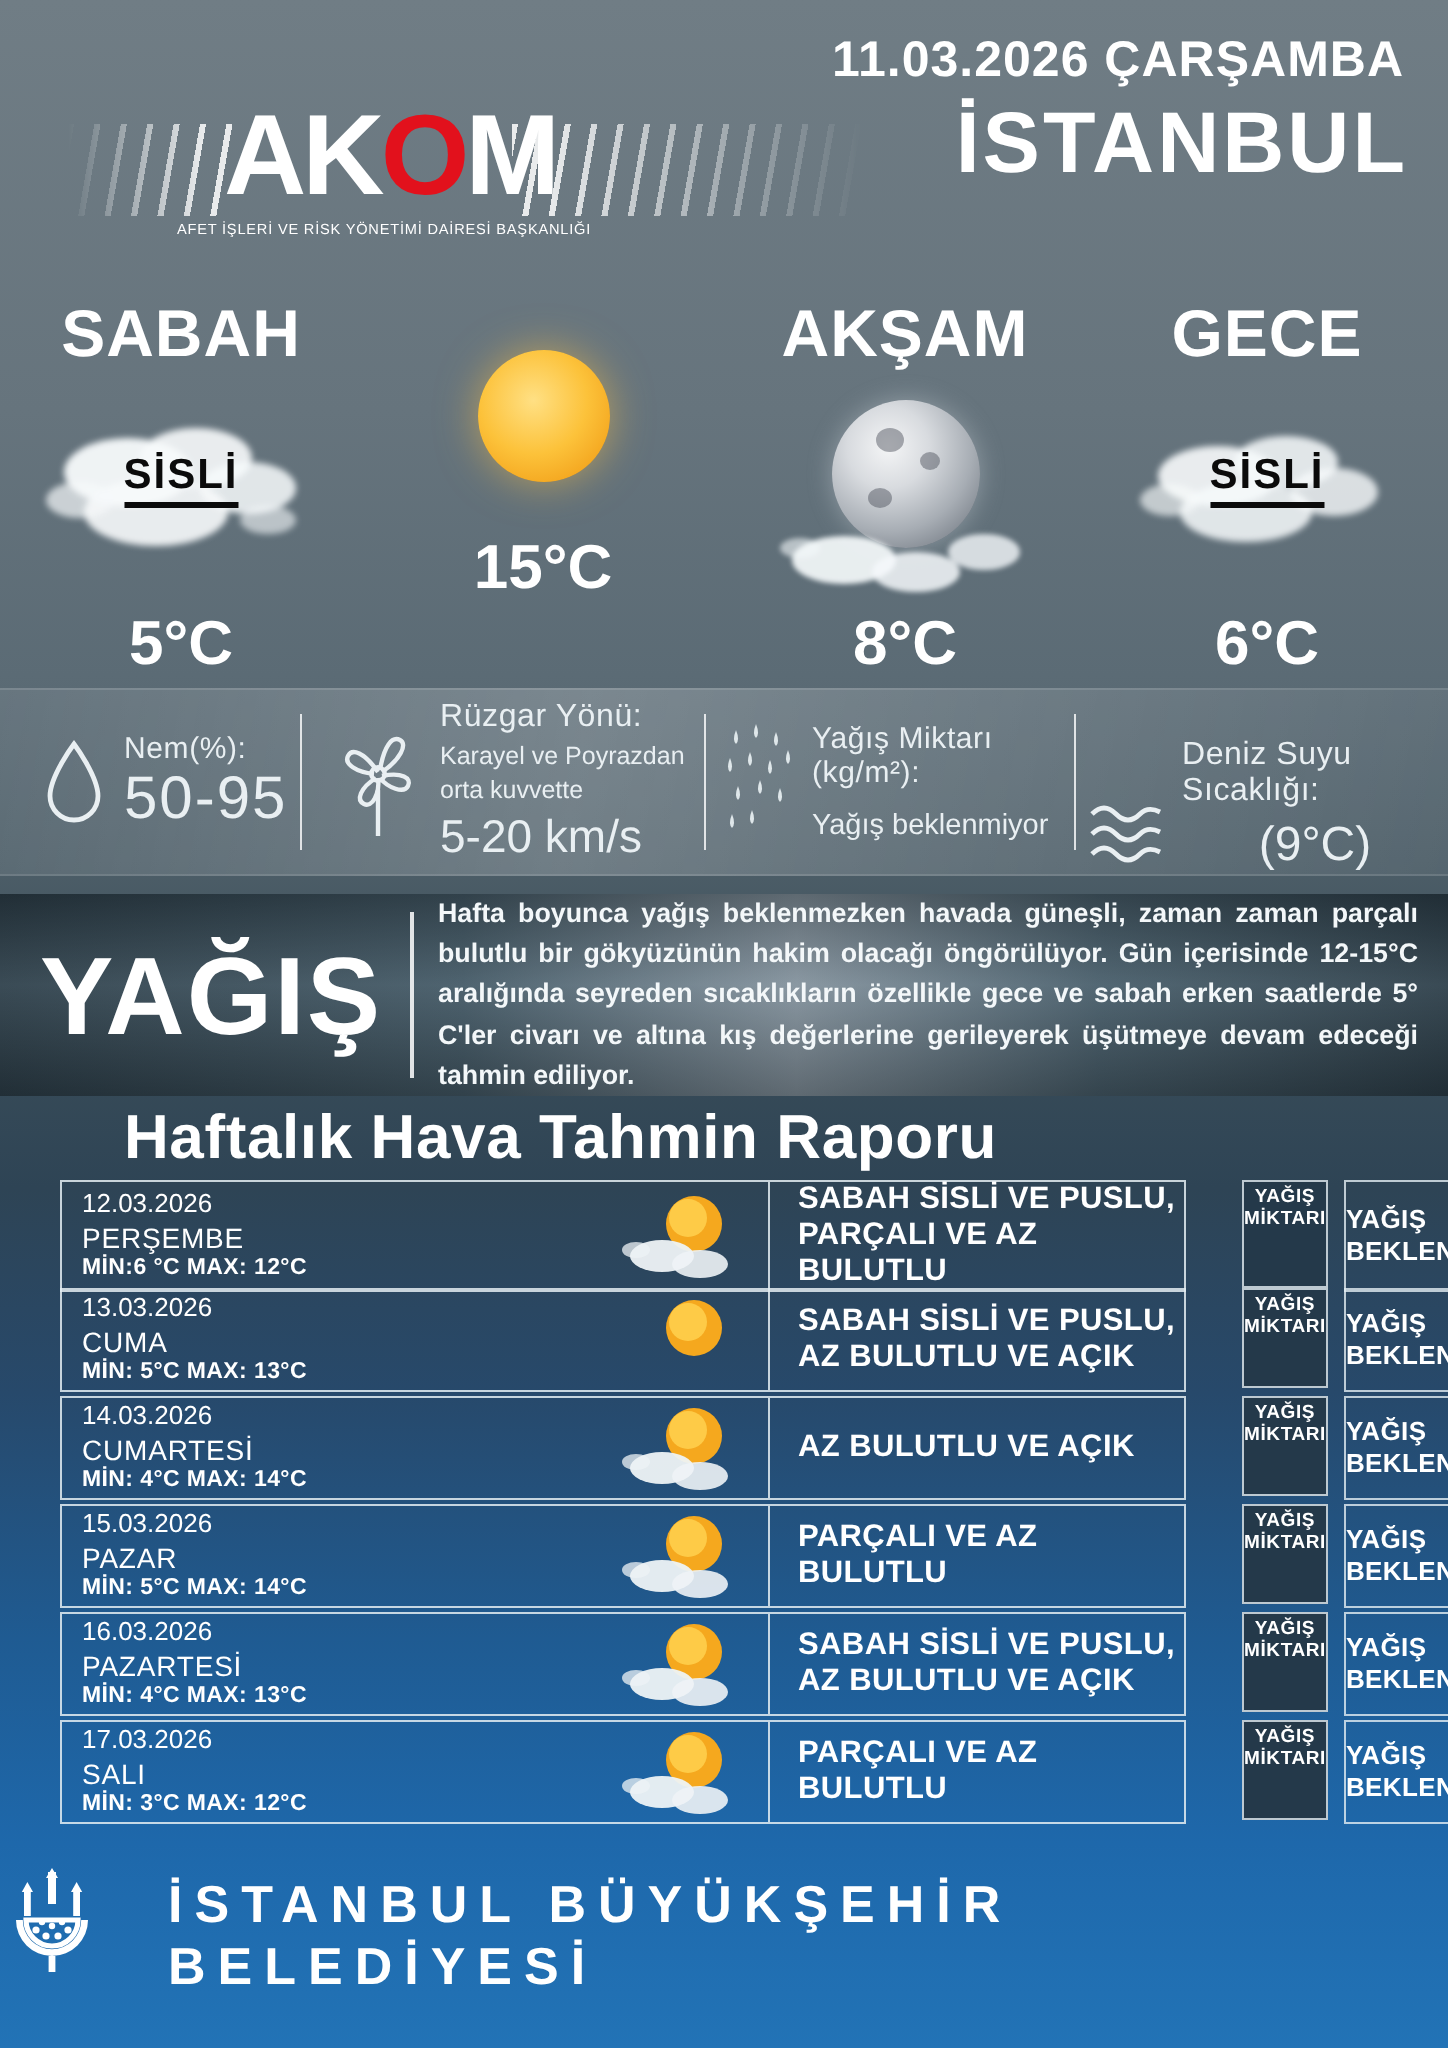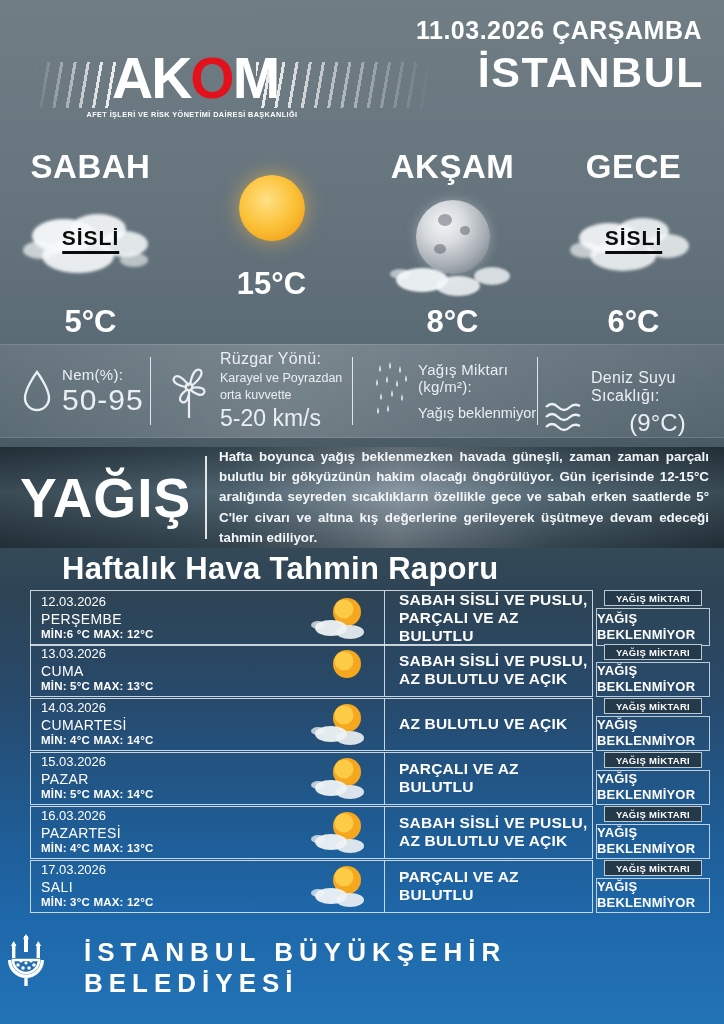--- a/index.html
+++ b/index.html
@@ -15,21 +15,21 @@
 
   
   .stripes { position:absolute; height:46px; top:62px;
     background:repeating-linear-gradient(100deg, rgba(255,255,255,.85) 0 3px, transparent 3px 13px); }
   .stripes.left-grp { left:34px; width:84px;
     -webkit-mask:linear-gradient(90deg,transparent,#000 80%); mask:linear-gradient(90deg,transparent,#000 80%); }
   .stripes.right-grp { left:256px; width:175px;
     -webkit-mask:linear-gradient(90deg,#000 10%,transparent); mask:linear-gradient(90deg,#000 10%,transparent); }
   .akom { position:absolute; top:50px; left:112px; font-size:57px; font-weight:800; letter-spacing:-2px; line-height:1; }
   .akom .o-red { color:#e2111c; }
-  .akom-sub { position:absolute; top:110px; left:82px; width:220px; font-size:7.3px; font-weight:700; letter-spacing:.4px; text-align:center; }
+  .akom-sub { position:absolute; top:110px; left:82px; width:220px; font-size:7.3px; font-weight:400; letter-spacing:.4px; text-align:center; }
   .hdr-date { position:absolute; top:16px; right:22px; font-size:25px; font-weight:800; letter-spacing:.5px; }
   .hdr-city { position:absolute; top:48px; right:20px; font-size:43px; font-weight:800; letter-spacing:1.5px; }
 
   
   .periods { position:absolute; top:148px; left:0; width:724px; display:grid; grid-template-columns:repeat(4,1fr); }
   .period { display:flex; flex-direction:column; align-items:center; }
   .p-label { font-size:33px; font-weight:800; letter-spacing:.5px; }
   .p-icon { height:112px; display:flex; align-items:center; justify-content:center; position:relative; margin-top:4px; }
   .p-temp { font-size:31px; font-weight:800; margin-top:2px; }
 
@@ -80,21 +80,21 @@
   .weekly-title { position:absolute; top:551px; left:18px; font-size:31px; font-weight:800; letter-spacing:.3px;margin-left:44px; }
   .weekly { position:absolute; top:590px; left:30px; width:680px; }
   .wrow { display:grid; grid-template-columns:355px 208px 117px; height:50px; margin-bottom:4px; }
   .cell-day { border:1px solid rgba(228,237,242,.85); display:flex; justify-content:space-between; align-items:center; padding:2px 10px 2px 10px; }
   .day-text { display:flex; flex-direction:column; justify-content:center; line-height:1.15; }
   .d-date { font-size:13px; }
   .d-name { font-size:14px; letter-spacing:.4px; margin-top:1px; }
   .d-minmax { font-size:11.5px; font-weight:700; margin-top:1px; letter-spacing:.2px; }
   .cell-cond { border:1px solid rgba(228,237,242,.85); border-left:none; display:flex; align-items:center; padding-left:14px;
     font-size:15.5px; font-weight:700; letter-spacing:.2px; }
-  .cell-rain { display:flex; flex-direction:column; margin-left:3px; }
+  .cell-rain { display:flex; flex-direction:row; margin-left:20px; }
   .rain-head { margin:0 8px 2px 8px; background:#24394a; border:1px solid rgba(228,237,242,.8);
     font-size:9.5px; font-weight:700; text-align:center; padding:2px 0 1px 0; letter-spacing:.3px; }
   .rain-val { flex:1; border:1px solid rgba(228,237,242,.8); font-size:13px; font-weight:600; text-align:left;
     display:flex; flex-direction:column; justify-content:center; line-height:1.25; letter-spacing:.2px; }
   .row-icon { flex:0 0 auto; }
   .icon-sun .cloud-part { display:none; }
 
   
   .footer { position:absolute; left:0; bottom:0; width:724px; height:112px;
     display:flex; align-items:center; justify-content:center; gap:32px; }
@@ -209,21 +209,21 @@
           <line x1="21" y1="33" x2="21" y2="56"></line>
         </svg>
       </div>
       <div class="m-col" style="margin-left:10px; max-width:140px;">
         <div class="m-label" style="font-size:16px;">Rüzgar Yönü:</div>
         <div class="m-desc">Karayel ve Poyrazdan orta kuvvette</div>
         <div class="m-mid">5-20 km/s</div>
       </div>
     </div>
 
-    <div class="metric" style="padding-left:20px;">
+    <div class="metric" style="padding-left:8px;">
       <span class="m-div"></span>
       <div class="m-icon">
         <svg width="40" height="64" viewBox="0 0 40 64" fill="#dfe7ea">
           <path d="M8 6 q2 5 0 7 q-2-2 0-7z"></path>
             <path d="M18 3 q2 5 0 7 q-2-2 0-7z"></path>
             <path d="M28 7 q2 5 0 7 q-2-2 0-7z"></path>
           <path d="M5 20 q2 5 0 7 q-2-2 0-7z"></path>
             <path d="M15 17 q2 5 0 7 q-2-2 0-7z"></path>
             <path d="M25 21 q2 5 0 7 q-2-2 0-7z"></path>
             <path d="M34 16 q2 5 0 7 q-2-2 0-7z"></path>

